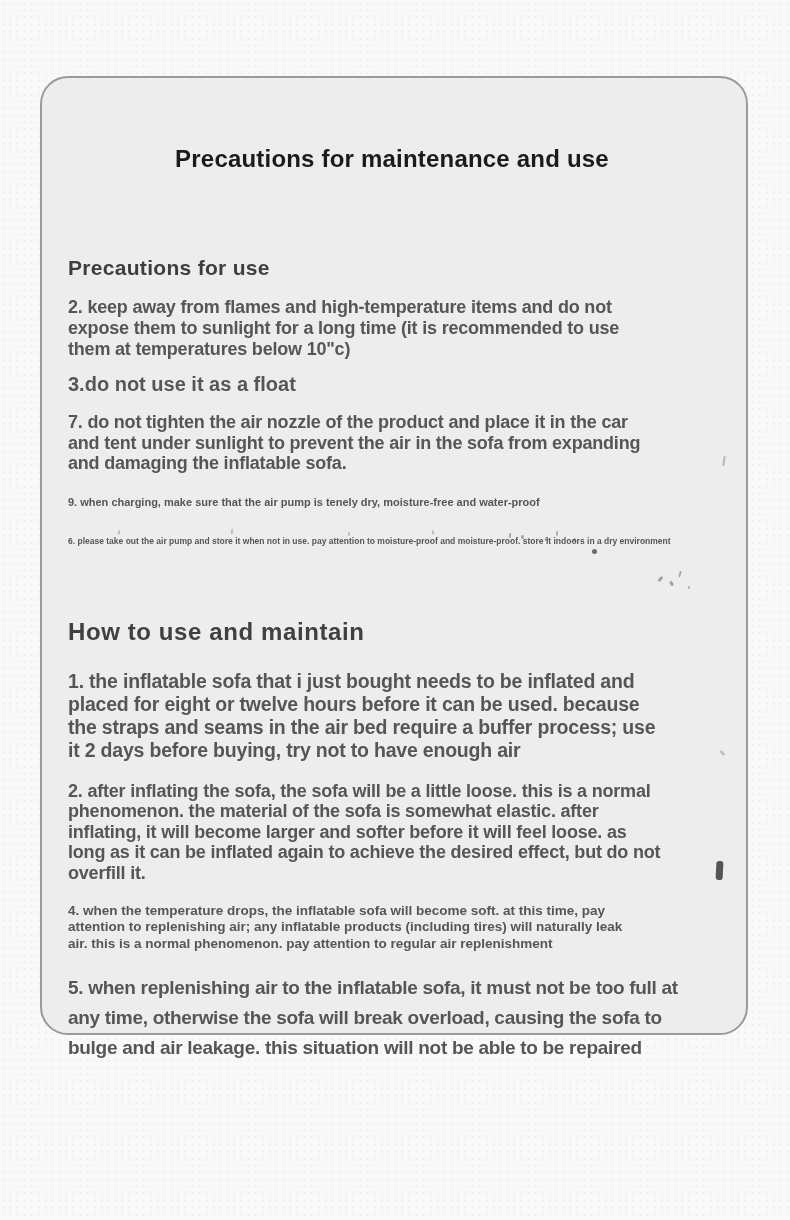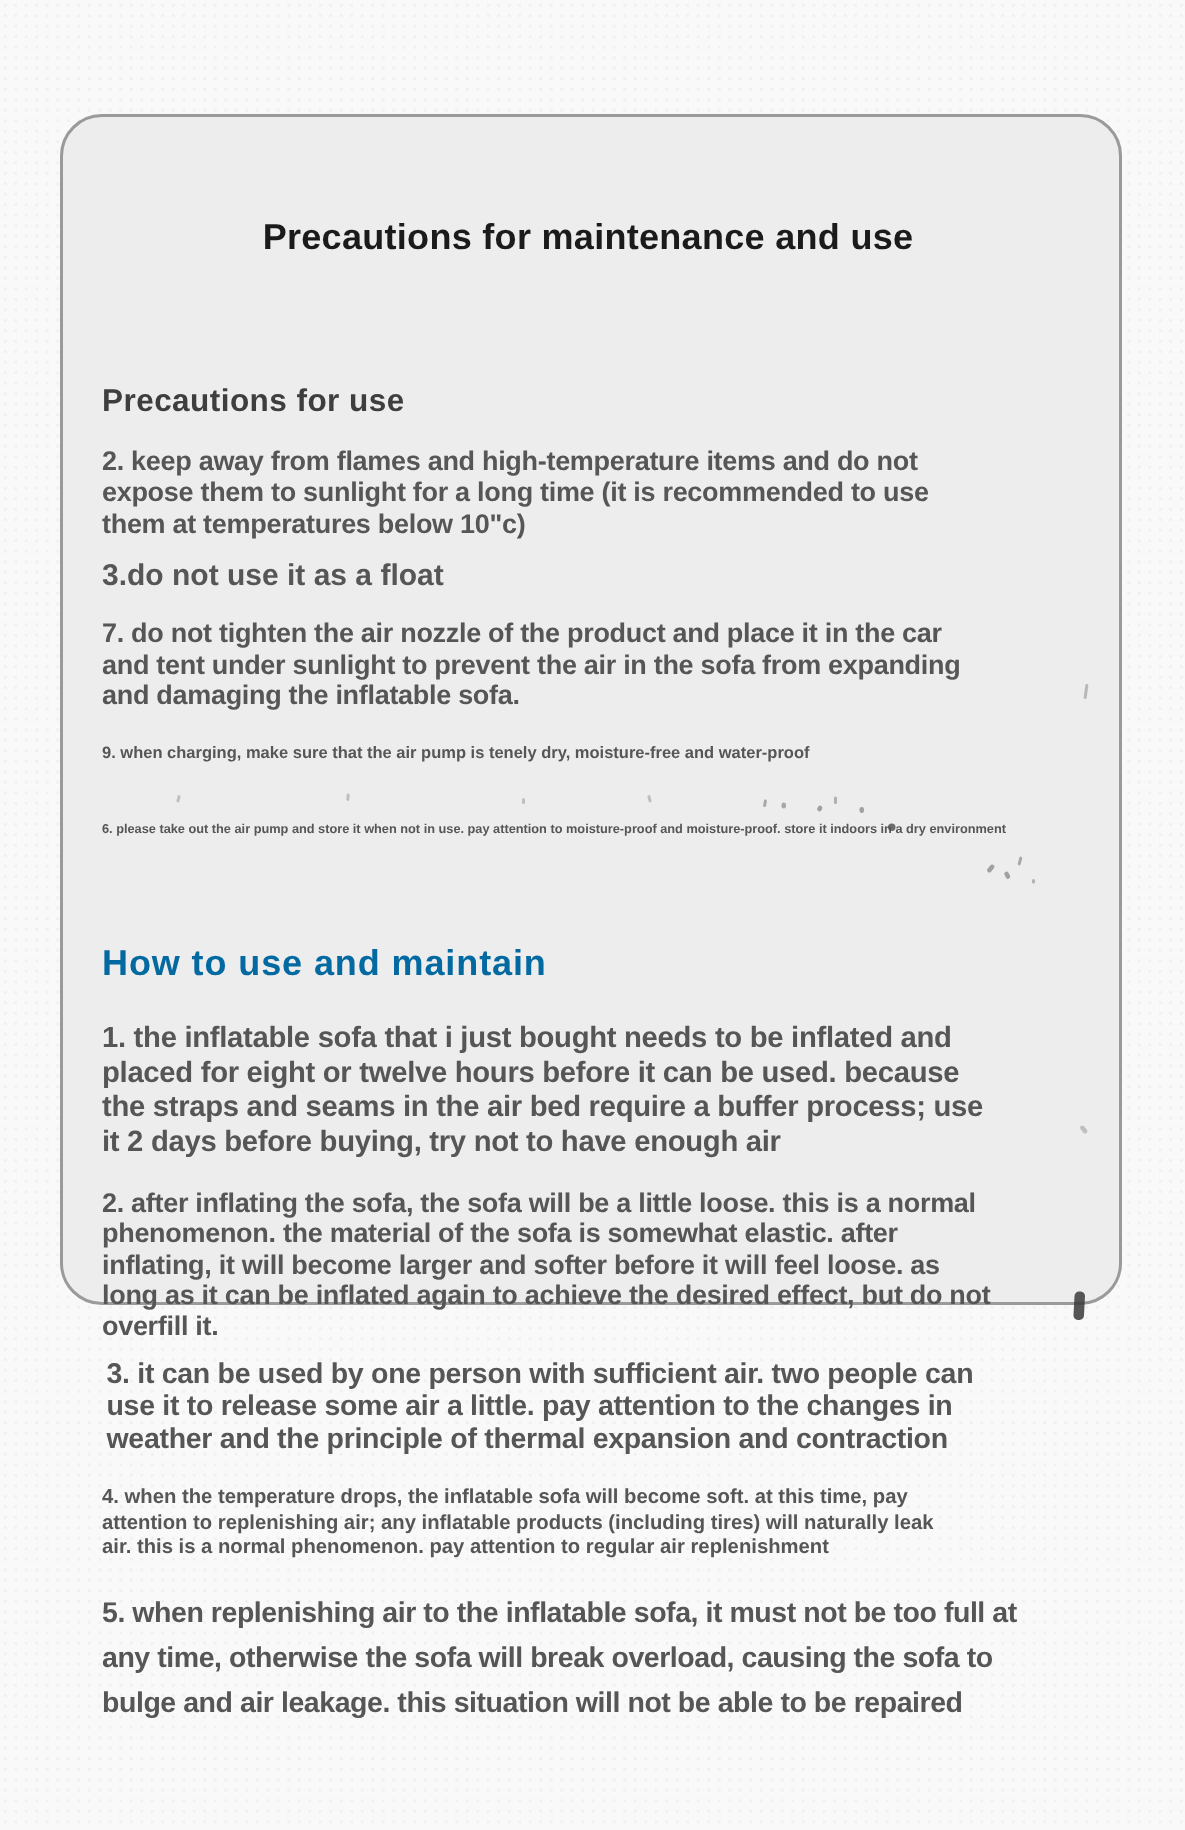--- a/index.html
+++ b/index.html
@@ -13,48 +13,48 @@
   }
   
   .grain {
     position: absolute; inset: 0; pointer-events: none;
     background-image: radial-gradient(rgba(0,0,0,0.035) 1px, transparent 1.2px);
     background-size: 7px 7px;
   }
   .card {
     position: absolute;
     left: 40px; top: 76px;
-    width: 708px; height: 794px;
+    width: 708px; height: 959px;
     box-sizing: border-box;
     background: var(--card-bg, #ededed);
     border: 2px solid var(--card-border, #9a9a9a);
     border-radius: 28px;
     padding: 0 30px 0 26px;
   }
   h1, h2, p { margin: 0; font-weight: 700; }
   .title {
     margin-top: 66px;
     text-align: center;
     font-size: 24px; line-height: 30px;
     letter-spacing: 0.2px;
     color: var(--title-text, #1b1b1b);
   }
   .sec-heading { color: #3e3e3e; }
   .s1h { margin-top: 80px; font-size: 21px; line-height: 27px; letter-spacing: 0.3px; }
-  .s2h { margin-top: 70px; font-size: 24px; line-height: 30px; letter-spacing: 0.6px; color: #0369a1; }
+  .s2h { margin-top: 70px; font-size: 24px; line-height: 30px; letter-spacing: 0.6px; color: #404040; }
   p.item {
     color: var(--body-text, #565656);
     white-space: pre-line;
   }
   .i1 { margin-top: 19px; font-size: 18px;  line-height: 22px;   letter-spacing: -0.2px; }
   .i2 { margin-top: 16px; font-size: 18px;  line-height: 20.8px; letter-spacing: -0.2px; }
   .i3 { margin-top: 13px; font-size: 20px;  line-height: 24px;   color: #474747; }
   .i4 { margin-top: 16px; font-size: 18px;  line-height: 20.5px; letter-spacing: -0.2px; }
   .i5 { margin-top: 21px; font-size: 11px;  line-height: 15px;   color: #4d4d4d; }
-  .i6 { margin-top: 36px; font-size: 8.5px; line-height: 12px;   color: #4d4d4d; }
+  .i6 { margin-top: 25px; font-size: 8.5px; line-height: 12px;   color: #4d4d4d; }
   .j1 { margin-top: 23px; font-size: 19.5px; line-height: 23px;   letter-spacing: -0.2px; }
   .j2 { margin-top: 19px; font-size: 18px;   line-height: 20.4px; letter-spacing: -0.2px; }
   .j3 { margin-top: 12px; font-size: 19px;   line-height: 21.5px; letter-spacing: -0.2px; padding-left: 3px; }
   .j4 { margin-top: 20px; font-size: 13.5px; line-height: 16.5px; color: #4d4d4d; }
   .j5 { margin-top: 21px; font-size: 19px;   line-height: 30px; letter-spacing: -0.3px; }
   .speck {
     position: absolute;
     background: #555;
     border-radius: 2px;
     pointer-events: none;
@@ -86,23 +86,20 @@
     <h2 class="sec-heading s2h">How to use and maintain</h2>
     <p class="item j1">1. the inflatable sofa that i just bought needs to be inflated and
 placed for eight or twelve hours before it can be used. because
 the straps and seams in the air bed require a buffer process; use
 it 2 days before buying, try not to have enough air</p>
     <p class="item j2">2. after inflating the sofa, the sofa will be a little loose. this is a normal
 phenomenon. the material of the sofa is somewhat elastic. after
 inflating, it will become larger and softer before it will feel loose. as
 long as it can be inflated again to achieve the desired effect, but do not
 overfill it.</p>
-    <p class="item j3">3. it can be used by one person with sufficient air. two people can
-use it to release some air a little. pay attention to the changes in
-weather and the principle of thermal expansion and contraction</p>
     <p class="item j4">4. when the temperature drops, the inflatable sofa will become soft. at this time, pay
 attention to replenishing air; any inflatable products (including tires) will naturally leak
 air. this is a normal phenomenon. pay attention to regular air replenishment</p>
     <p class="item j5">5. when replenishing air to the inflatable sofa, it must not be too full at
 any time, otherwise the sofa will break overload, causing the sofa to
 bulge and air leakage. this situation will not be able to be repaired</p>
   </section>
 
 </div>
 

